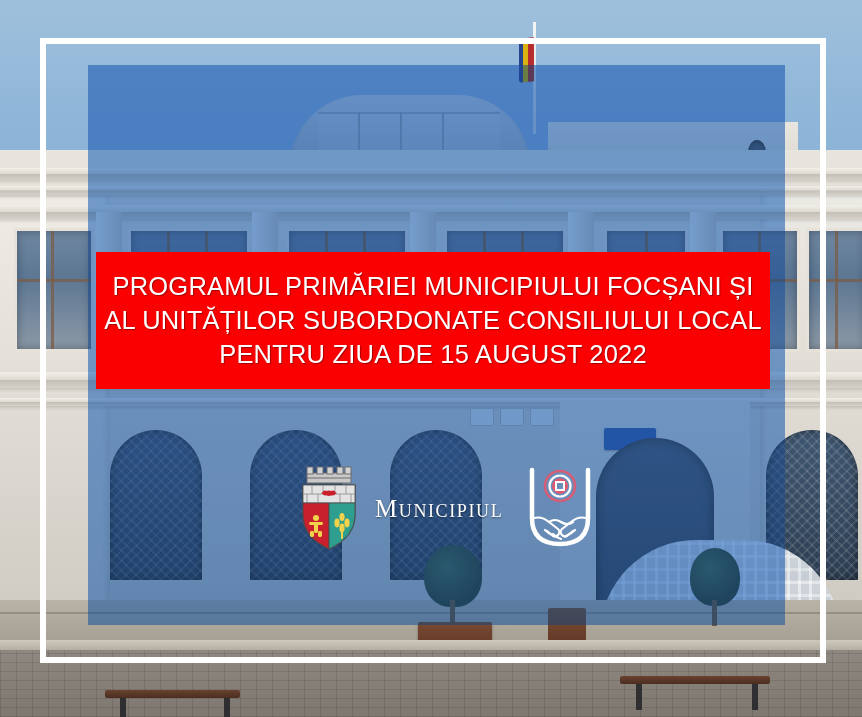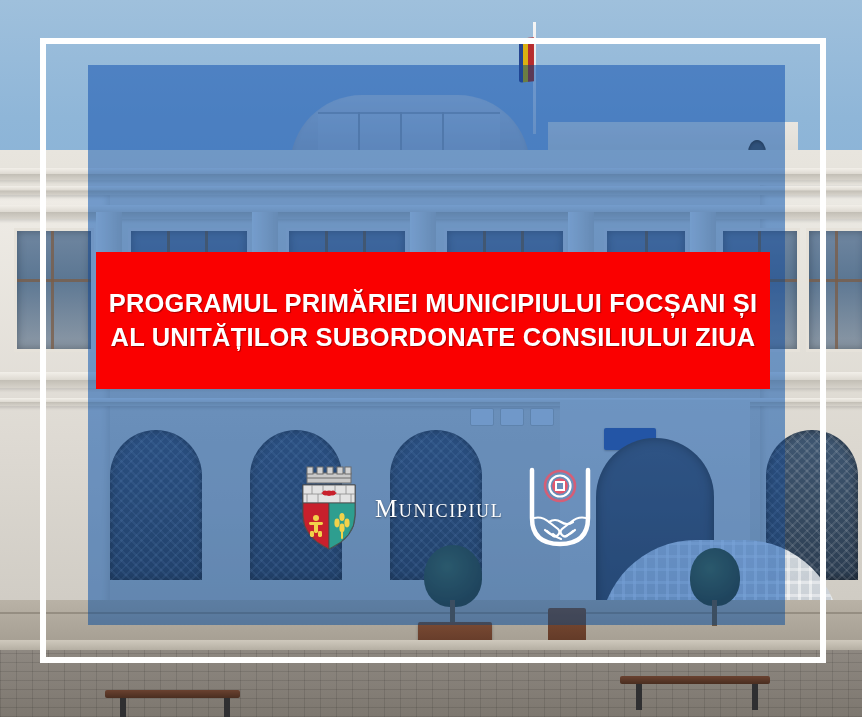--- a/index.html
+++ b/index.html
@@ -209,21 +209,21 @@
   
   .banner{
     position:absolute;left:96px;top:252px;width:674px;height:137px;
     background:#fa0000;
     display:flex;flex-direction:column;align-items:center;justify-content:center;
     gap:3px;
   }
   .banner-line{
     color:#ffffff;
     font-family:"Liberation Sans",sans-serif;
-    font-weight:bold;
+    font-weight:normal;
     font-size:25.5px;
     letter-spacing:.2px;
     line-height:1.22;
     text-align:center;
     white-space:nowrap;
     text-shadow:1px 1px 1px rgba(0,0,0,.35);
   }
 
   
   .logo{
@@ -364,21 +364,22 @@
     <div class="bench-leg" style="left:224px;top:698px"></div>
   </div>
 
   <div class="blue-overlay"></div>
   <div class="blue-overlay2"></div>
 
   <div class="frame"></div>
 
   <div class="banner">
     <div class="banner-line">PROGRAMUL PRIMĂRIEI MUNICIPIULUI FOCȘANI ȘI</div>
-    <div class="banner-line">AL UNITĂȚILOR SUBORDONATE CONSILIULUI ZIUA</div>
+    <div class="banner-line">AL UNITĂȚILOR SUBORDONATE CONSILIULUI LOCAL</div>
+    <div class="banner-line">PENTRU ZIUA DE 15 AUGUST 2022</div>
   </div>
 
   <div class="logo">
 
     <svg class="coa" viewBox="0 0 64 86">
 
       <g>
         <rect x="10" y="8" width="44" height="10" fill="#c9c9c9" stroke="#6d6d6d" stroke-width="1"></rect>
         <rect x="10" y="2" width="6" height="7" fill="#d2d2d2" stroke="#6d6d6d" stroke-width="1"></rect>
         <rect x="20" y="2" width="6" height="7" fill="#d2d2d2" stroke="#6d6d6d" stroke-width="1"></rect>

